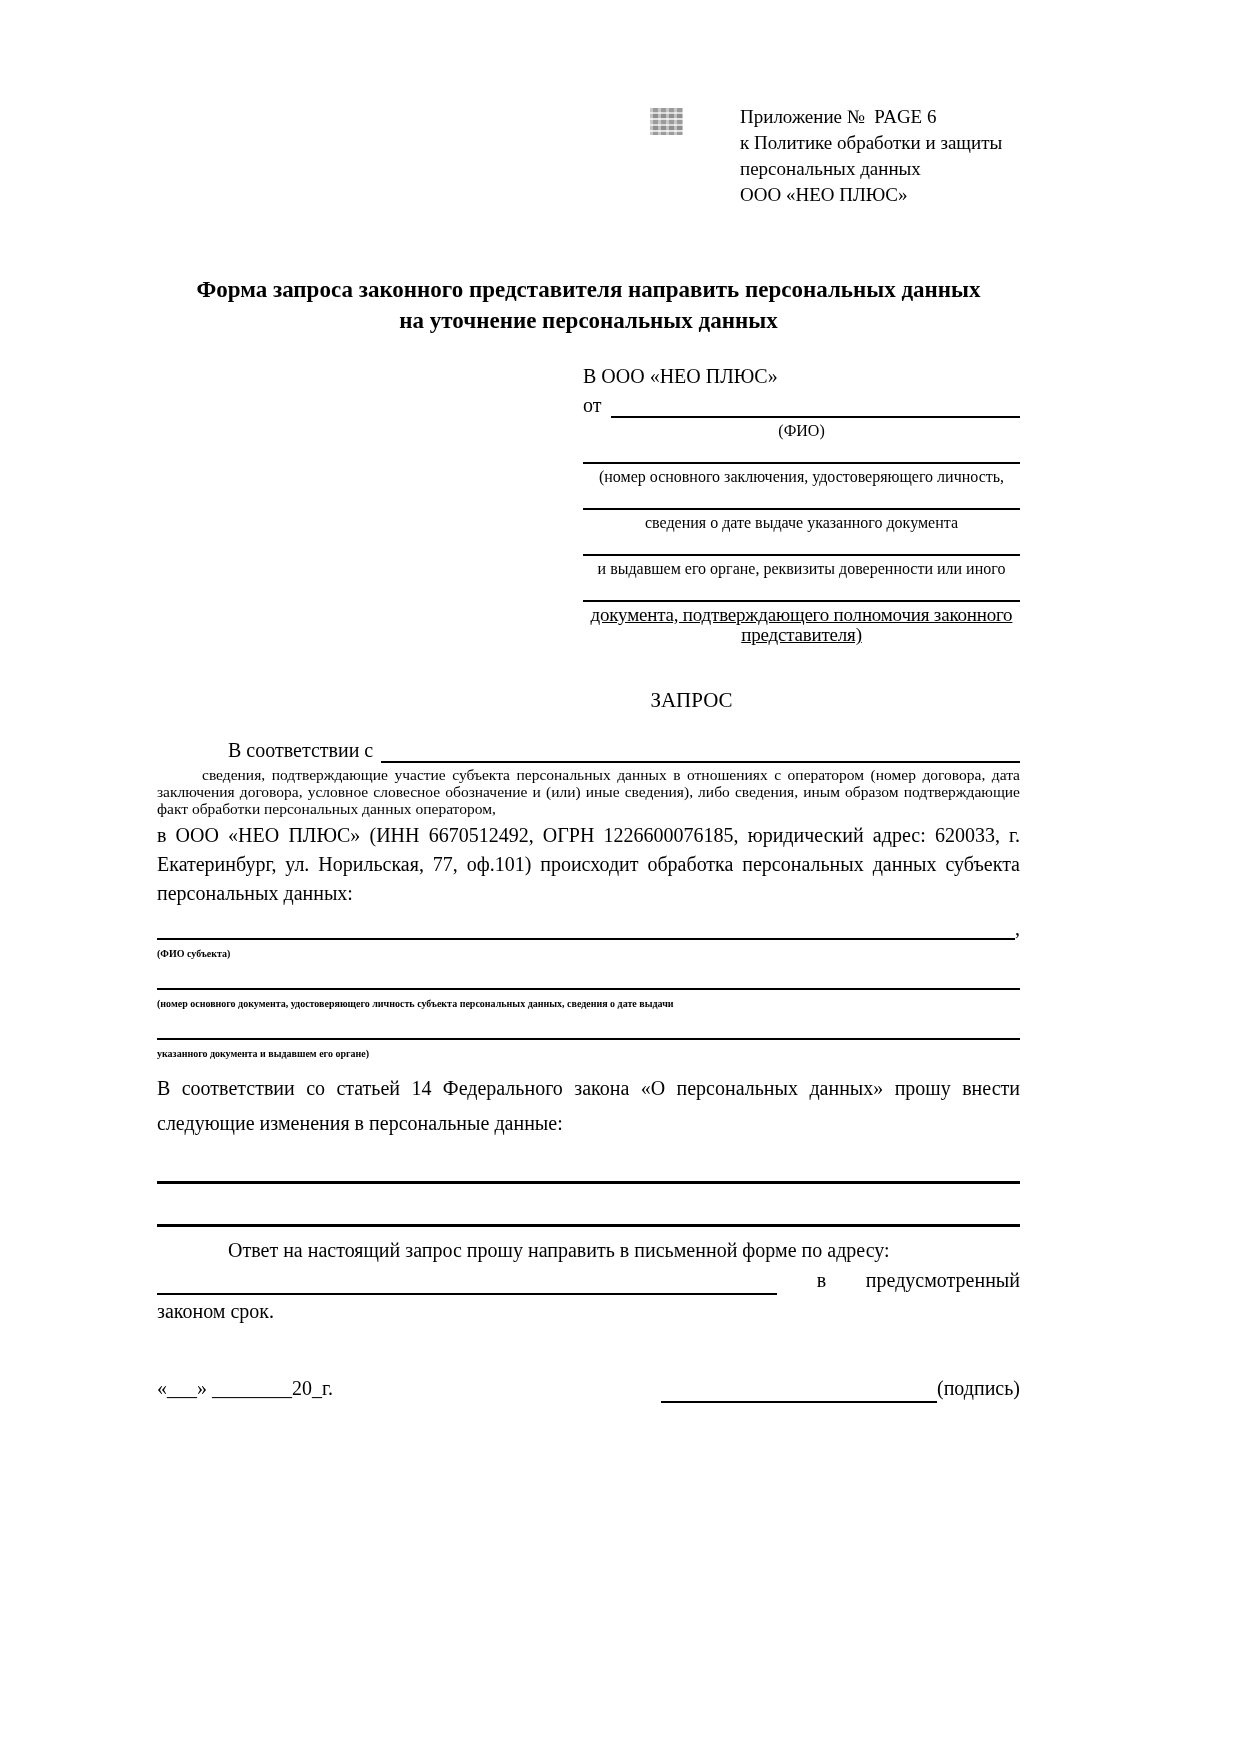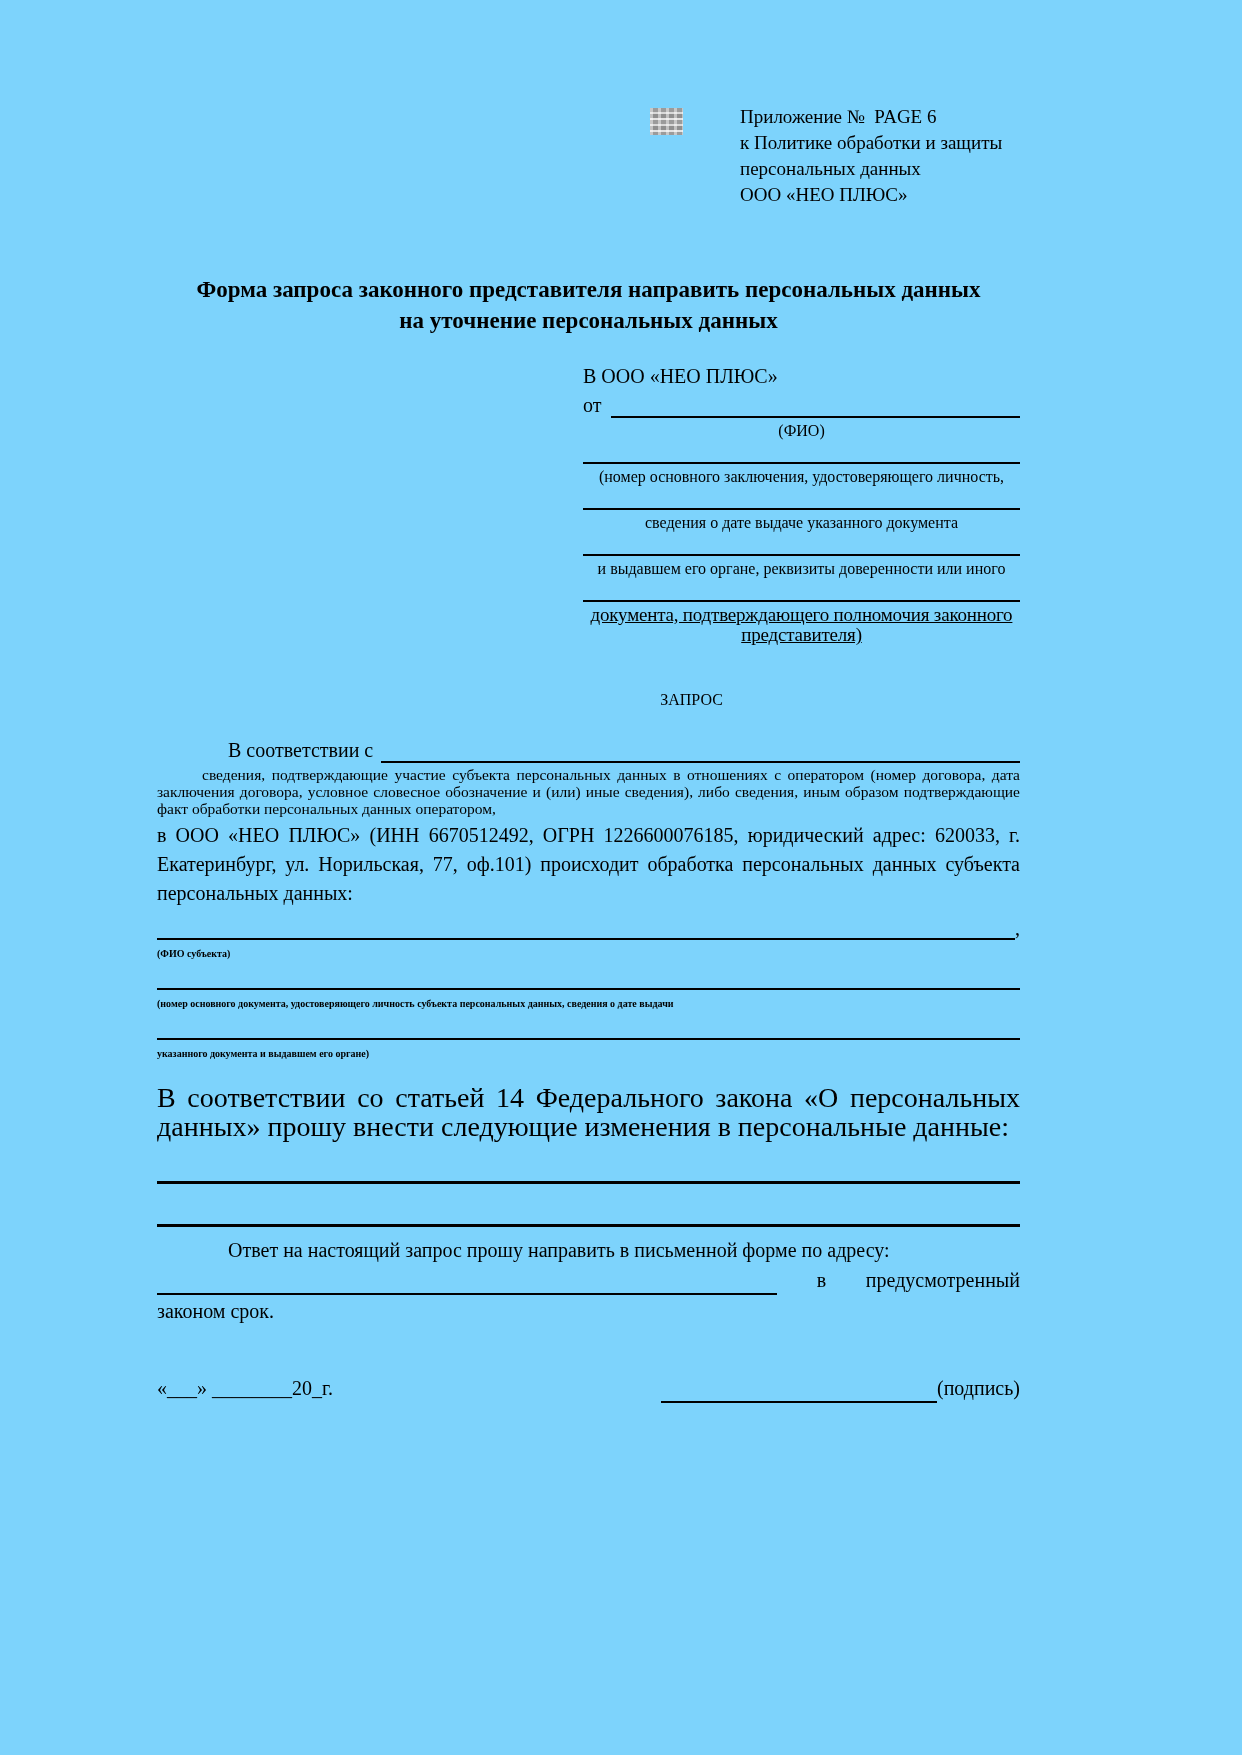--- a/index.html
+++ b/index.html
@@ -1,18 +1,18 @@
 <!DOCTYPE html>
 <html lang="ru"><head>
 <meta charset="utf-8">
 <style>
   * { margin:0; padding:0; box-sizing:border-box; }
   html,body { background:#e8e8e8; }
   .page {
-    width:1242px; height:1755px; margin:0 auto; background:#7dd3fc;
+    width:1242px; height:1755px; margin:0 auto; background:#ffffff;
     font-family:"Liberation Serif", serif; color:#000;
     padding:100px 222px 12px 157px; position:relative;
   }
   .content { width:863px; position:relative; }
 
   
   .top-area { position:relative; height:112px; }
   .artifact {
     position:absolute; left:493px; top:8px; width:33px; height:27px;
     background:
@@ -28,38 +28,38 @@
   .addr { margin-top:26px; margin-left:426px; width:437px; font-size:20px; }
   .addr .to { line-height:28px; }
   .from-row { display:flex; align-items:flex-end; margin-top:2px; }
   .from-row .lbl { padding-right:10px; line-height:26px; }
   .line { border-bottom:2px solid #000; }
   .from-row .line { flex:1; height:26px; }
   .cap { font-size:16px; text-align:center; line-height:20px; padding-top:3px; }
   .cap.small { font-size:19px; letter-spacing:-0.2px;text-decoration:underline; }
   .blank { height:23px; border-bottom:2px solid #000; }
 
-  .zapros { margin-top:42px; font-size:16px; line-height:26px; text-align:center; text-indent:206px; }
+  .zapros { margin-top:42px; font-size:21px; line-height:26px; text-align:center; text-indent:206px; }
 
   .intro-row { display:flex; align-items:flex-end; margin-top:24px; font-size:20px; line-height:26px; }
   .intro-row .ind { width:71px; }
   .intro-row .lbl { padding-right:8px; }
   .intro-row .line { flex:1; height:26px; }
 
   .fine { margin-top:3px; font-size:15.5px; line-height:17px; text-align:justify; text-indent:45px; }
 
   .op-para { margin-top:4px; font-size:20px; line-height:29px; text-align:justify; }
 
   .subject-block { margin-top:6px; }
   .line-comma-row { display:flex; align-items:flex-end; font-size:20px; line-height:24px; }
   .line-comma-row .line { flex:1; height:26px; }
   .cap2 { font-size:10px; line-height:19px; padding-top:4px;font-weight:bold; }
   .blank2 { height:27px; border-bottom:2px solid #000; }
 
-  .article-para { margin-top:20px; font-size:28px; line-height:29px; text-align:justify; }
+  .article-para { margin-top:8px; font-size:20px; line-height:35px; text-align:justify; }
 
   .blankfull { height:43px; border-bottom:3px solid #000; }
 
   .answer { margin-top:4px; font-size:20px; }
   .answer .l1 { text-indent:71px; line-height:30px; margin-top:8px; }
   .answer-row { display:flex; justify-content:space-between; align-items:flex-end; line-height:30px; }
   .answer-row .line { width:620px; height:24px; }
   .answer .l3 { line-height:32px; }
 
   .footer-row { margin-top:46px; display:flex; justify-content:space-between; align-items:flex-end; font-size:20px; line-height:30px;gap:15px; }

